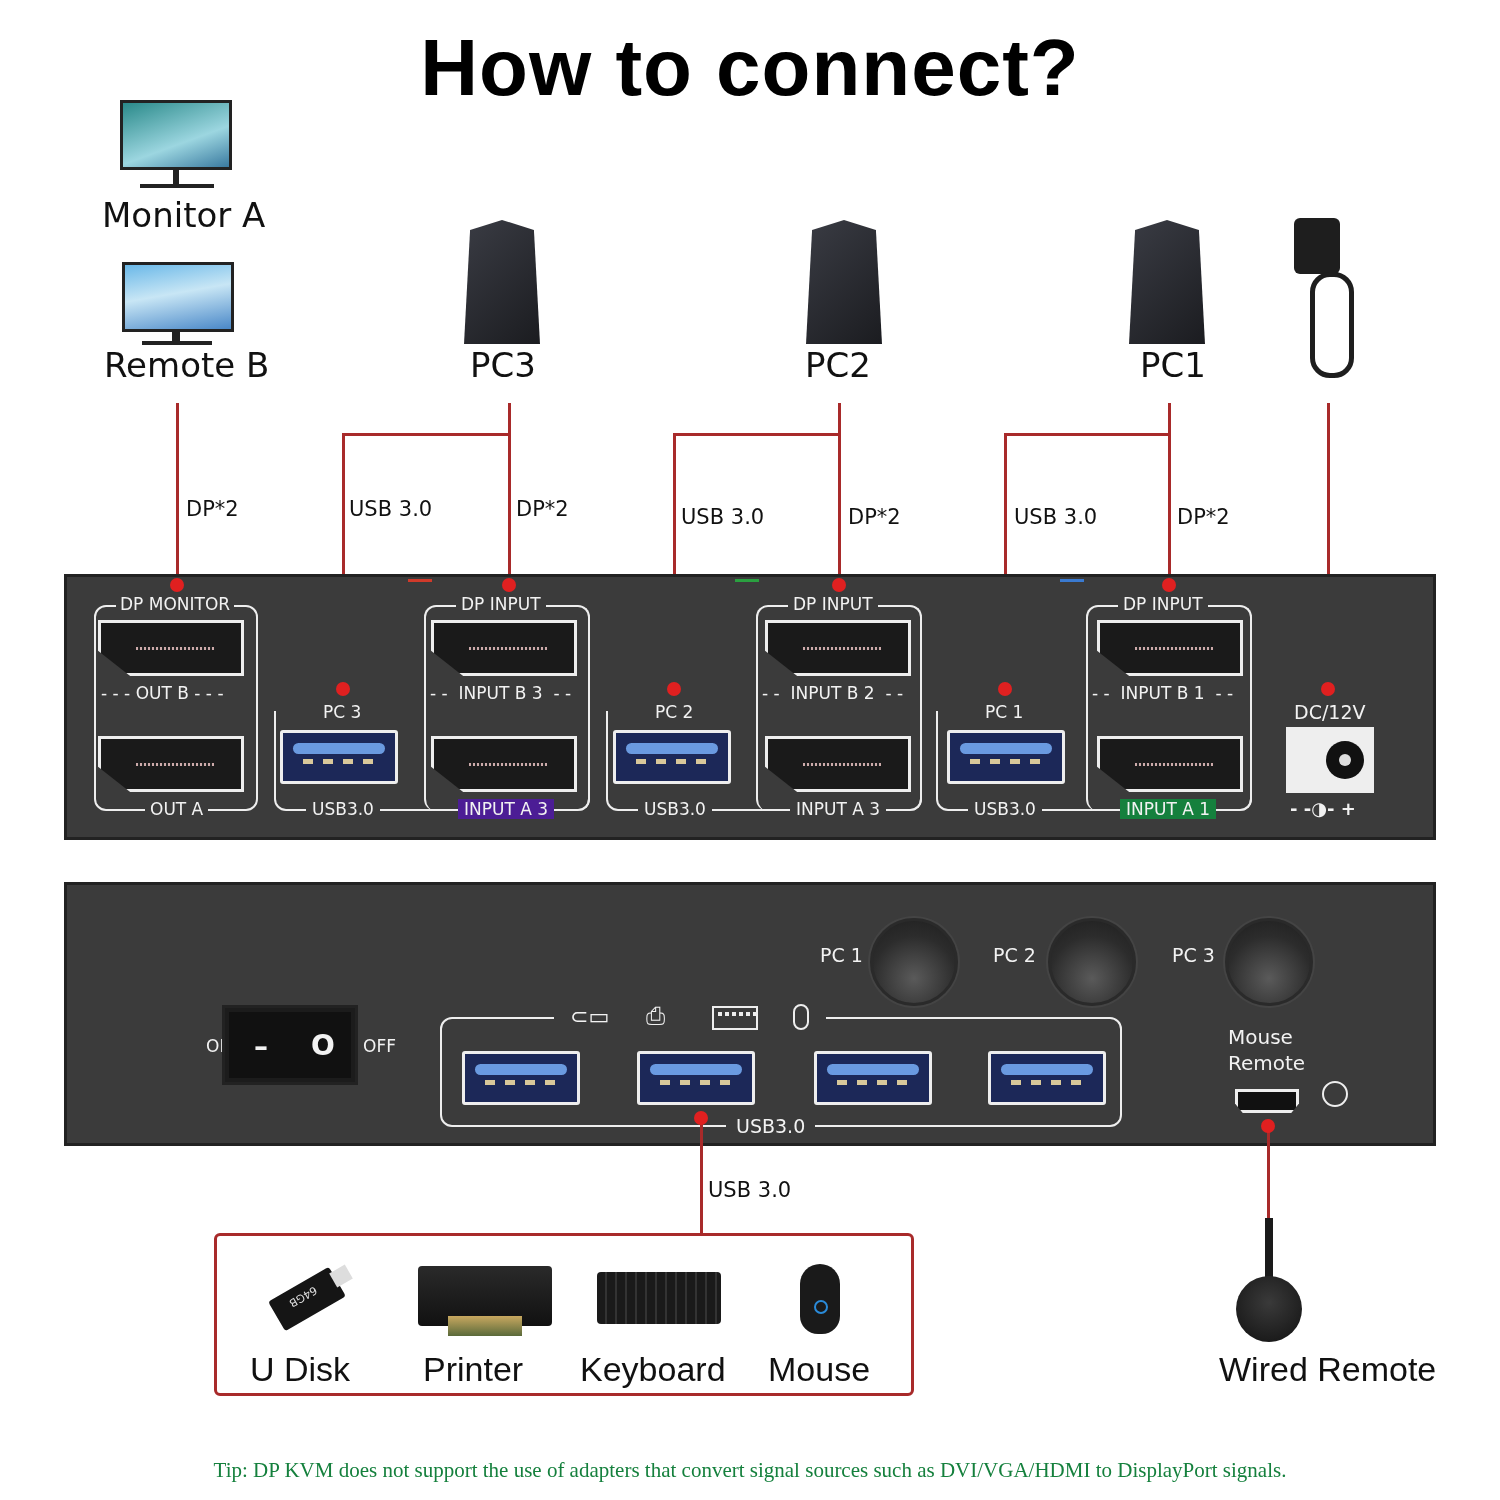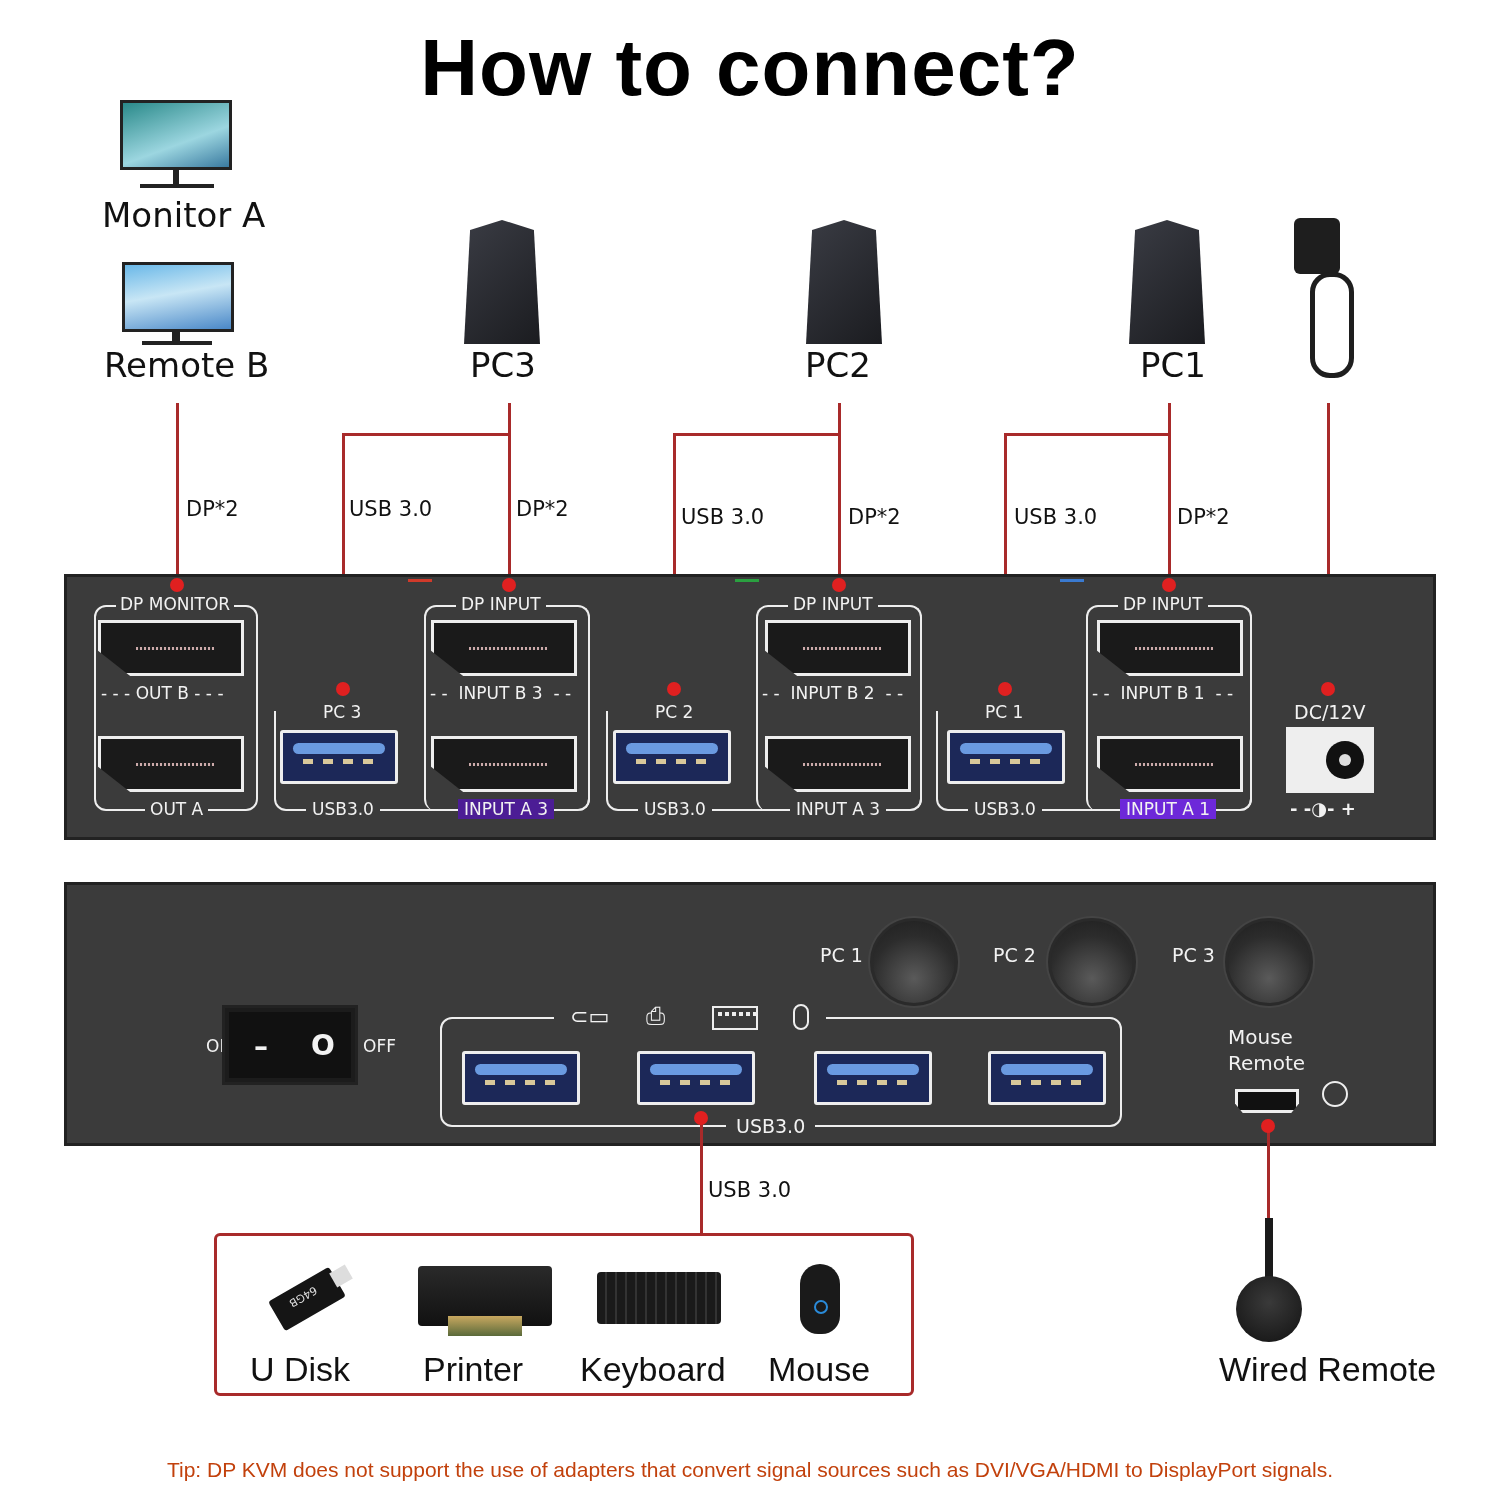--- a/index.html
+++ b/index.html
@@ -14,21 +14,21 @@
   .pl{color:#f2f2f2;font-family:"DejaVu Sans",sans-serif;font-size:17px;white-space:nowrap;}
   .frame{border:2.5px solid #eee;border-radius:12px;box-sizing:border-box;}
   .dp{width:146px;height:56px;background:#1a1a1a;border:3px solid #eee;box-sizing:border-box;clip-path:polygon(0 0,100% 0,100% 100%,22% 100%,0 55%);}
   .dp::after{content:"";position:absolute;left:35px;top:24px;width:78px;height:3px;background:repeating-linear-gradient(90deg,#caa 0 2px,#222 2px 4px);}
   .usb{width:118px;height:54px;background:#1c2858;border:3px solid #eee;box-sizing:border-box;border-radius:3px;}
   .usb::before{content:"";position:absolute;left:10px;top:10px;width:92px;height:11px;background:#6a9ae0;border-radius:6px;}
   .usb::after{content:"";position:absolute;left:20px;top:26px;width:72px;height:5px;background:repeating-linear-gradient(90deg,#d8c89a 0 10px,transparent 10px 20px);}
   .btn-round{width:82px;height:82px;border-radius:50%;background:radial-gradient(circle at 50% 70%,#5a5a5a 0,#2c2c2c 60%,#1e1e1e 100%);border:3px solid #2a2a2a;box-shadow:0 0 0 2px #444;}
   .pc-tower{width:76px;height:124px;background:linear-gradient(135deg,#3a3c44,#1b1c20);clip-path:polygon(8% 8%,50% 0,92% 8%,100% 100%,0 100%);}
   .monitor{width:112px;height:70px;background:linear-gradient(160deg,#2a8a8a,#9cd6e0 60%,#3a7aa0);border:3px solid #222;box-sizing:border-box;}
-  .tip{left:0;top:1458px;width:1500px;text-align:center;font-size:21px;font-family:Liberation Sans, sans-serif;color:#c2410c;}
+  .tip{left:0;top:1458px;width:1500px;text-align:center;font-size:21px;font-family:Liberation Serif, serif;color:#15803d;}
   .dev-box{left:214px;top:1233px;width:700px;height:163px;border:3px solid #a82a2a;border-radius:6px;box-sizing:border-box;}
   .peri-lbl{font-size:34px;font-family:Liberation Sans, sans-serif;color:#111;}
 </style>
 </head>
 <body>
 
 <div class="abs title">How to connect?</div>
 
 <div class="abs monitor" style="left:120px;top:100px;"></div>
 <div class="abs" style="left:173px;top:170px;width:6px;height:14px;background:#222;"></div>
@@ -109,21 +109,21 @@
 
 <div class="abs frame" style="left:936px;top:711px;width:316px;height:100px;border-top:none;border-radius:0 0 12px 12px;"></div>
 <div class="abs frame" style="left:1086px;top:605px;width:166px;height:206px;border-bottom:none;"></div>
 <div class="abs pl" style="left:1118px;top:594px;background:#3b3b3b;padding:0 5px;">DP INPUT</div>
 <div class="abs dp" style="left:1097px;top:620px;"></div>
 <div class="abs pl" style="left:1092px;top:683px;background:#3b3b3b;">- -&nbsp;&nbsp;<span>INPUT B 1</span>&nbsp;&nbsp;- -</div>
 <div class="abs pl" style="left:980px;top:702px;background:#3b3b3b;padding:0 5px;">PC 1</div>
 <div class="abs usb" style="left:947px;top:730px;"></div>
 <div class="abs dp" style="left:1097px;top:736px;"></div>
 <div class="abs pl" style="left:968px;top:799px;background:#3b3b3b;padding:0 6px;">USB3.0</div>
-<div class="abs pl" style="left:1120px;top:799px;background:#6d28d9;padding:0 6px;">INPUT A 1</div>
+<div class="abs pl" style="left:1120px;top:799px;background:#15803d;padding:0 6px;">INPUT A 1</div>
 
 <div class="abs pl" style="left:1294px;top:701px;font-size:19px;">DC/12V</div>
 <div class="abs" style="left:1286px;top:727px;width:88px;height:66px;background:#eee;"></div>
 <div class="abs" style="left:1326px;top:741px;width:38px;height:38px;border-radius:50%;background:#111;"></div>
 <div class="abs" style="left:1339px;top:754px;width:12px;height:12px;border-radius:50%;background:#ddd;"></div>
 <div class="abs pl" style="left:1290px;top:798px;font-size:18px;font-weight:bold;">- -◑- +</div>
 
 <div class="abs dot" style="left:177px;top:585px;"></div>
 <div class="abs dot" style="left:509px;top:585px;"></div>
 <div class="abs dot" style="left:343px;top:689px;"></div>

